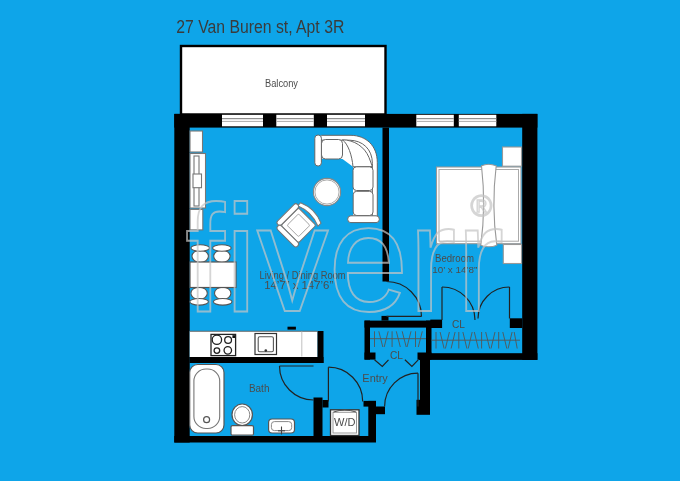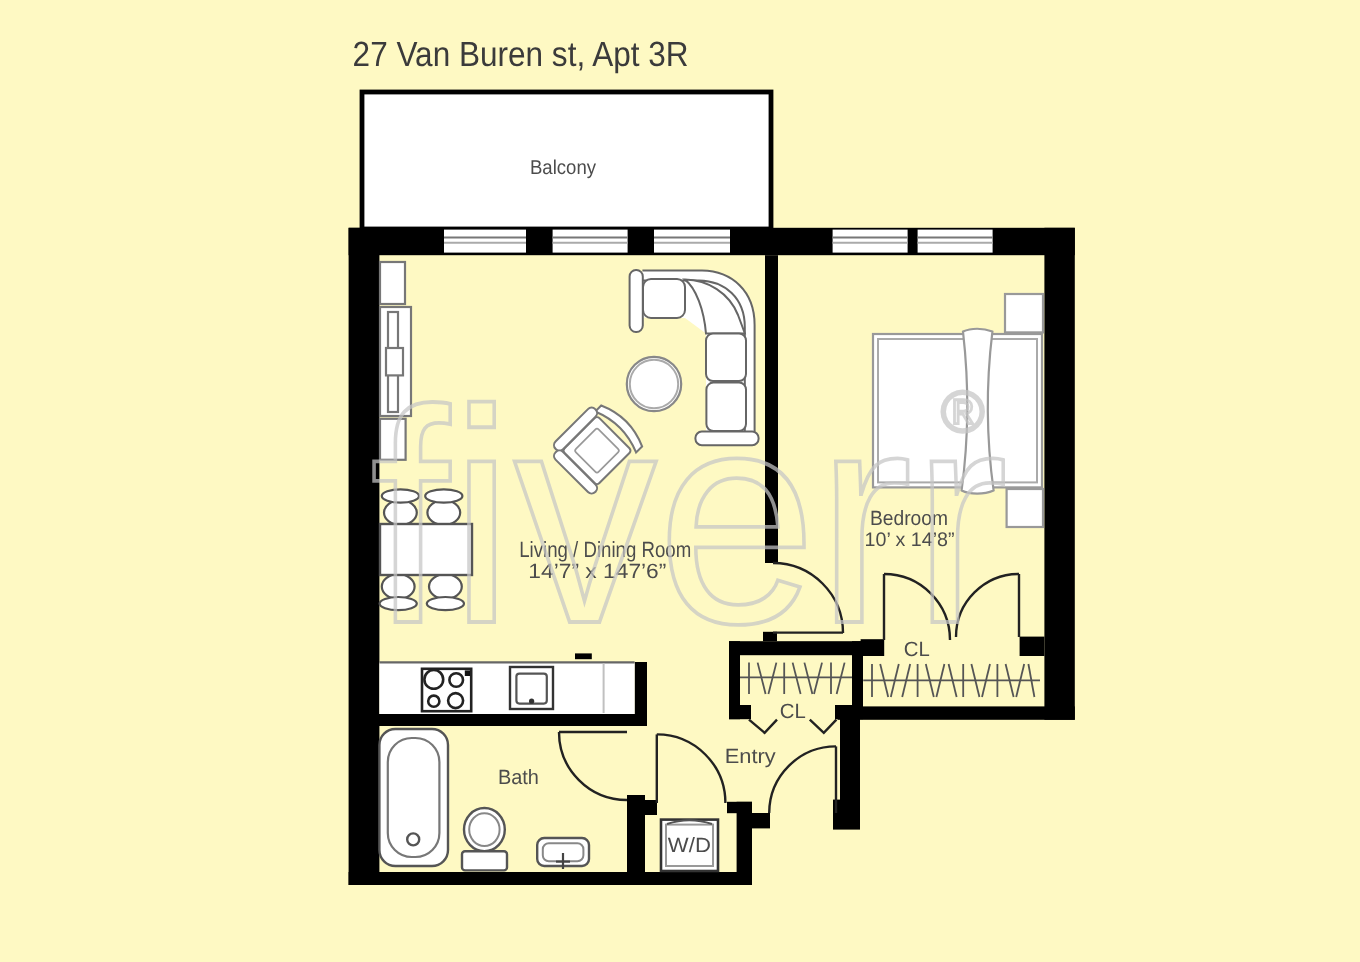--- a/index.html
+++ b/index.html
@@ -1,16 +1,16 @@
 <!DOCTYPE html>
 <html><head>
 <meta charset="utf-8">
 <style>
   html,body{margin:0;padding:0;background:#fff;}
-  #page{position:relative;width:680px;height:481px;background:#fef9c3;overflow:hidden;
+  #page{position:relative;width:680px;height:481px;background:#0ea5e9;overflow:hidden;
         font-family:"Liberation Sans", sans-serif;}
   svg text{font-family:"Liberation Sans", sans-serif;}
 </style>
 </head>
 <body>
 <div id="page">
 <svg width="680" height="481" viewBox="0 0 680 481">
 
 <text x="176.3" y="33" font-size="17.5" fill="#3b3b3b" textLength="168" lengthAdjust="spacingAndGlyphs">27 Van Buren st, Apt 3R</text>
 

